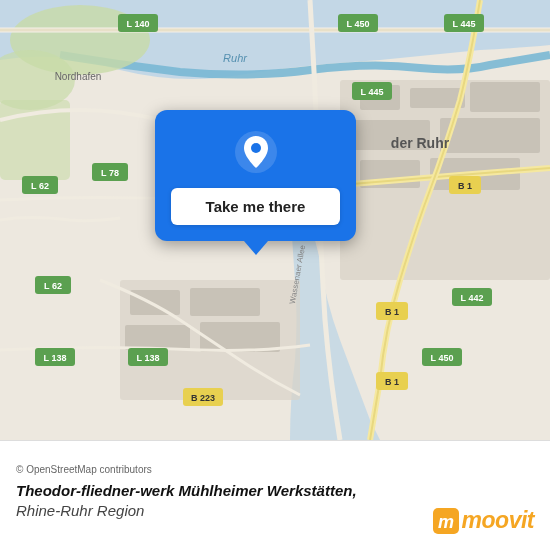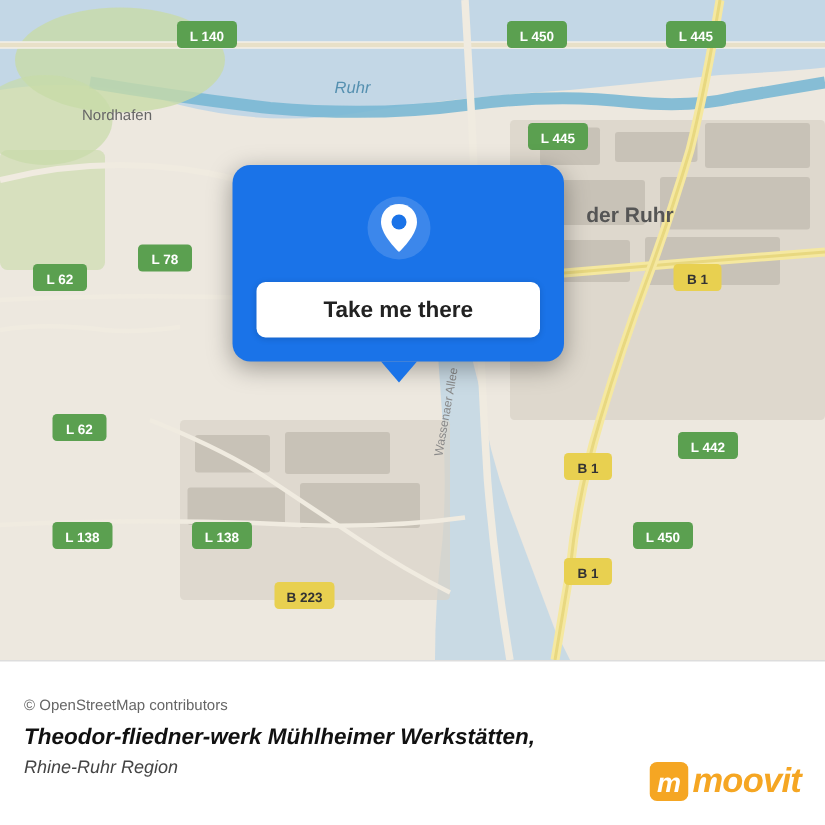--- a/index.html
+++ b/index.html
@@ -25,21 +25,21 @@
       height: 100%;
       position: absolute;
       top: 0; left: 0;
     }
 
     
     #popup-card {
       position: absolute;
       top: 110px;
       left: 155px;
-      width: 221px;
+      width: 201px;
       background: #1a73e8;
       border-radius: 12px;
       padding: 20px 16px 16px;
       display: flex;
       flex-direction: column;
       align-items: center;
       box-shadow: 0 4px 16px rgba(0,0,0,0.35);
     }
 
     #popup-pin {
@@ -94,21 +94,21 @@
 
     #location-name {
       font-size: 15px;
       font-weight: 600;
       color: #111;
       line-height: 1.3;
       margin-bottom: 2px;
     }
 
     #location-region {
-      font-size: 12px;
+      font-size: 15px;
       color: #444;
     }
 
     #moovit-logo {
       position: absolute;
       bottom: 16px;
       right: 16px;
       display: flex;
       align-items: center;
       gap: 3px;

